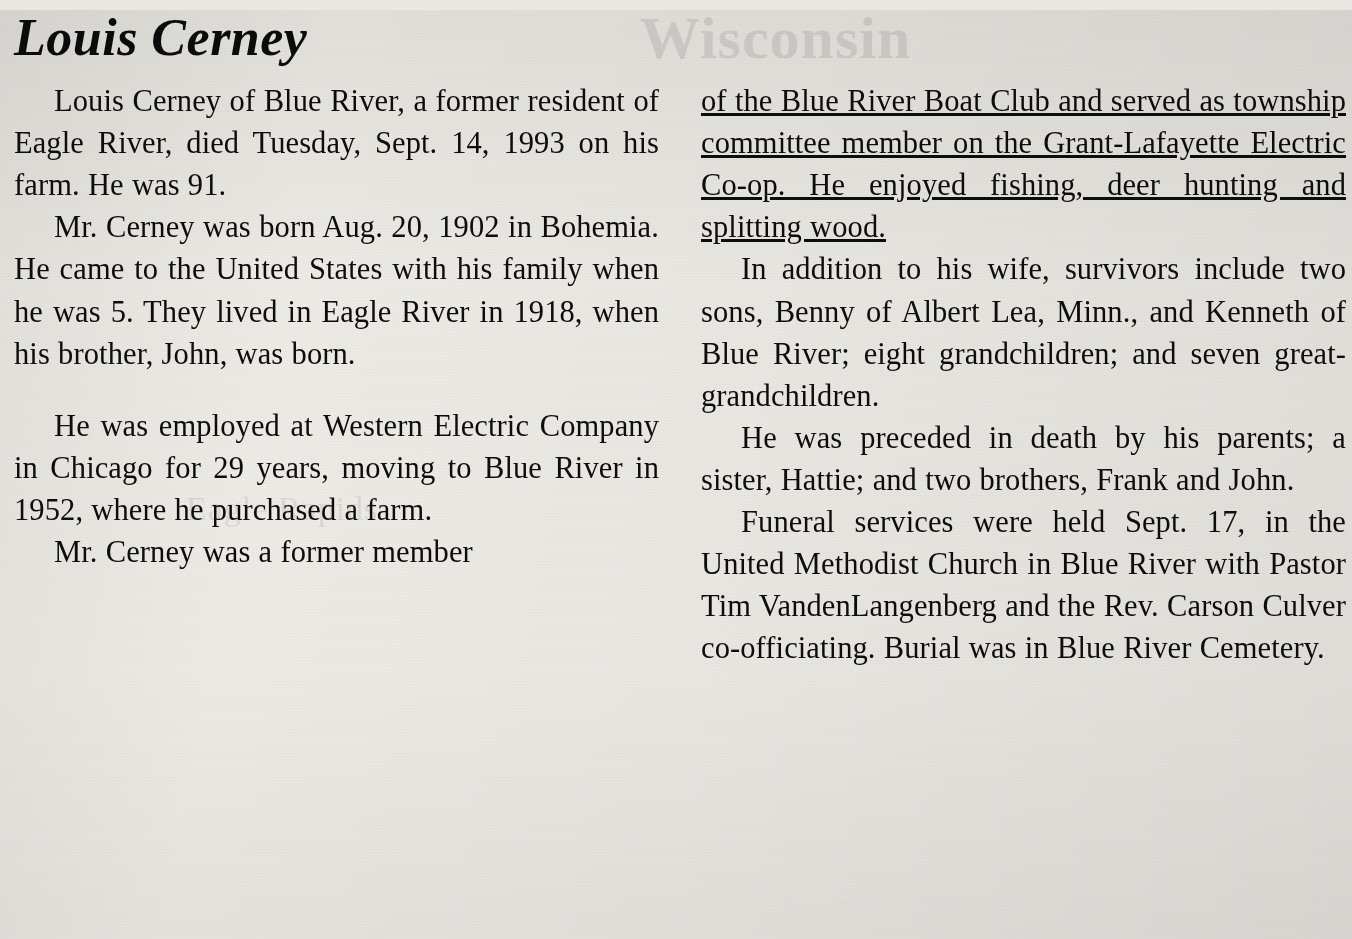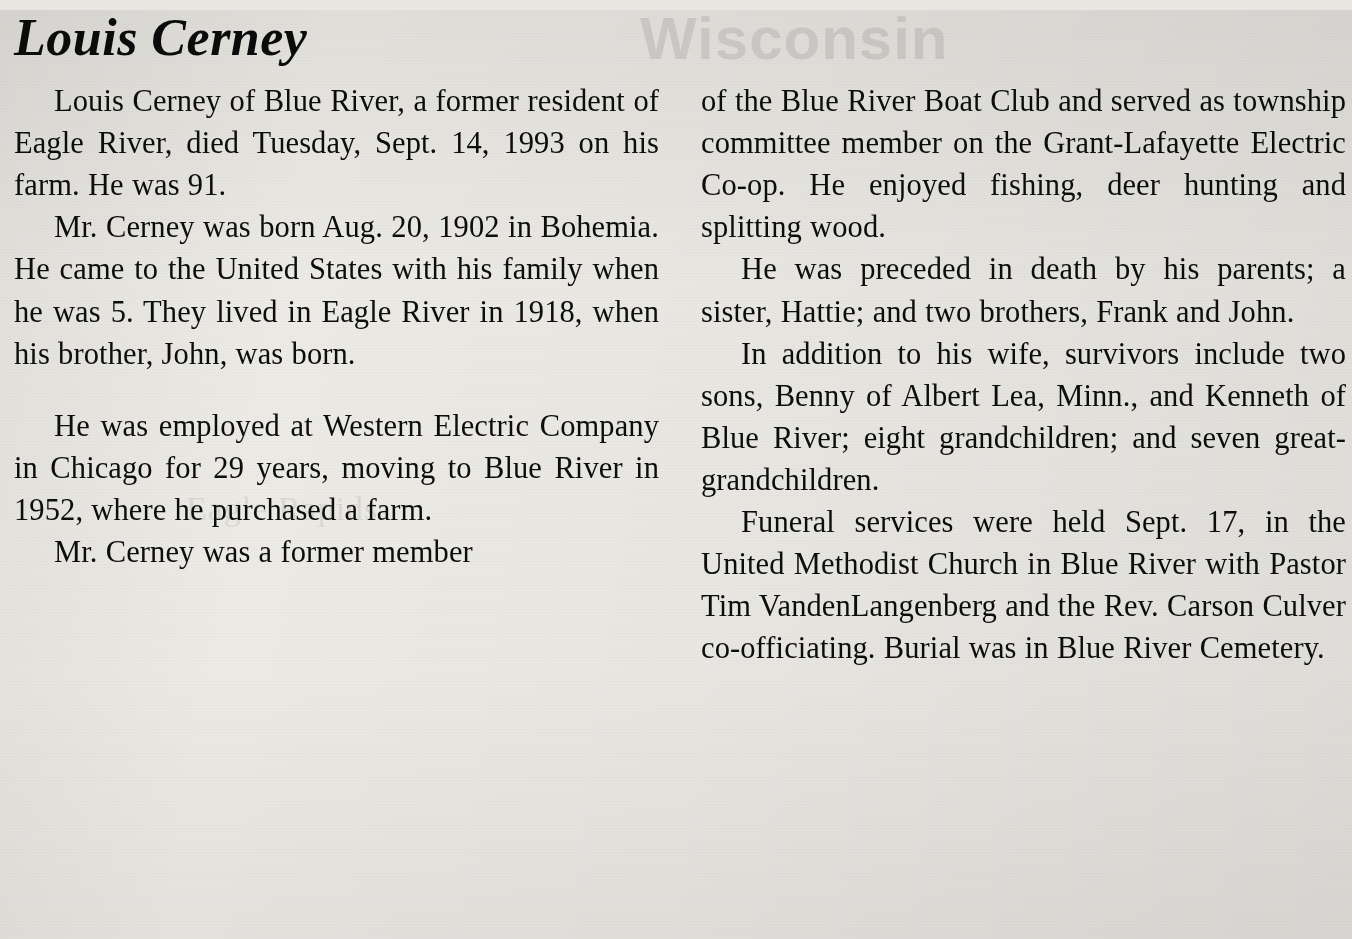--- a/index.html
+++ b/index.html
@@ -27,21 +27,21 @@
       #eceae5;
     padding: 0 14px;
   }
   .ghost-top {
     position: absolute;
     top: -6px;
     left: 640px;
     width: 420px;
     height: 90px;
     color: rgba(60,60,60,0.13);
-    font-family: Liberation Sans, sans-serif;
+    font-family: Liberation Serif, serif;
     font-weight: bold;
     font-size: 60px;
     letter-spacing: 1px;
     pointer-events: none;
     user-select: none;
     overflow: hidden;
     white-space: nowrap;
   }
   .ghost-left {
     position: absolute;
@@ -92,20 +92,21 @@
     letter-spacing: 0.1px;
     color: #0d0d0d;
     text-indent: 40px;
     word-spacing: 0.5px;
   }
   .col p.gap-before {
     margin-top: 30px;
   }
   .col p.no-indent {
     text-indent: 0;
+    text-decoration: underline;
   }
   
   .col p:last-child {
     margin-bottom: 11px;
   }
 </style>
 </head>
 <body>
 
 <div class="page">
@@ -119,19 +120,19 @@
 
     <div class="col">
       <p>Louis Cerney of Blue River, a former resident of Eagle River, died Tuesday, Sept. 14, 1993 on his farm. He was 91.</p>
       <p>Mr. Cerney was born Aug. 20, 1902 in Bohemia. He came to the United States with his family when he was 5. They lived in Eagle River in 1918, when his brother, John, was born.</p>
       <p class="gap-before">He was employed at Western Electric Company in Chicago for 29 years, moving to Blue River in 1952, where he purchased a farm.</p>
       <p>Mr. Cerney was a former member</p>
     </div>
 
     <div class="col">
       <p class="no-indent">of the Blue River Boat Club and served as township committee member on the Grant-Lafayette Electric Co-op. He enjoyed fishing, deer hunting and splitting wood.</p>
+      <p>In addition to his wife, survivors include two sons, Benny of Albert Lea, Minn., and Kenneth of Blue River; eight grandchildren; and seven great-grandchildren.</p>
       <p>He was preceded in death by his parents; a sister, Hattie; and two brothers, Frank and John.</p>
-      <p>In addition to his wife, survivors include two sons, Benny of Albert Lea, Minn., and Kenneth of Blue River; eight grandchildren; and seven great-grandchildren.</p>
       <p>Funeral services were held Sept. 17, in the United Methodist Church in Blue River with Pastor Tim VandenLangenberg and the Rev. Carson Culver co-officiating. Burial was in Blue River Cemetery.</p>
     </div>
 
   </div>
 </div>
 
 </body></html>

